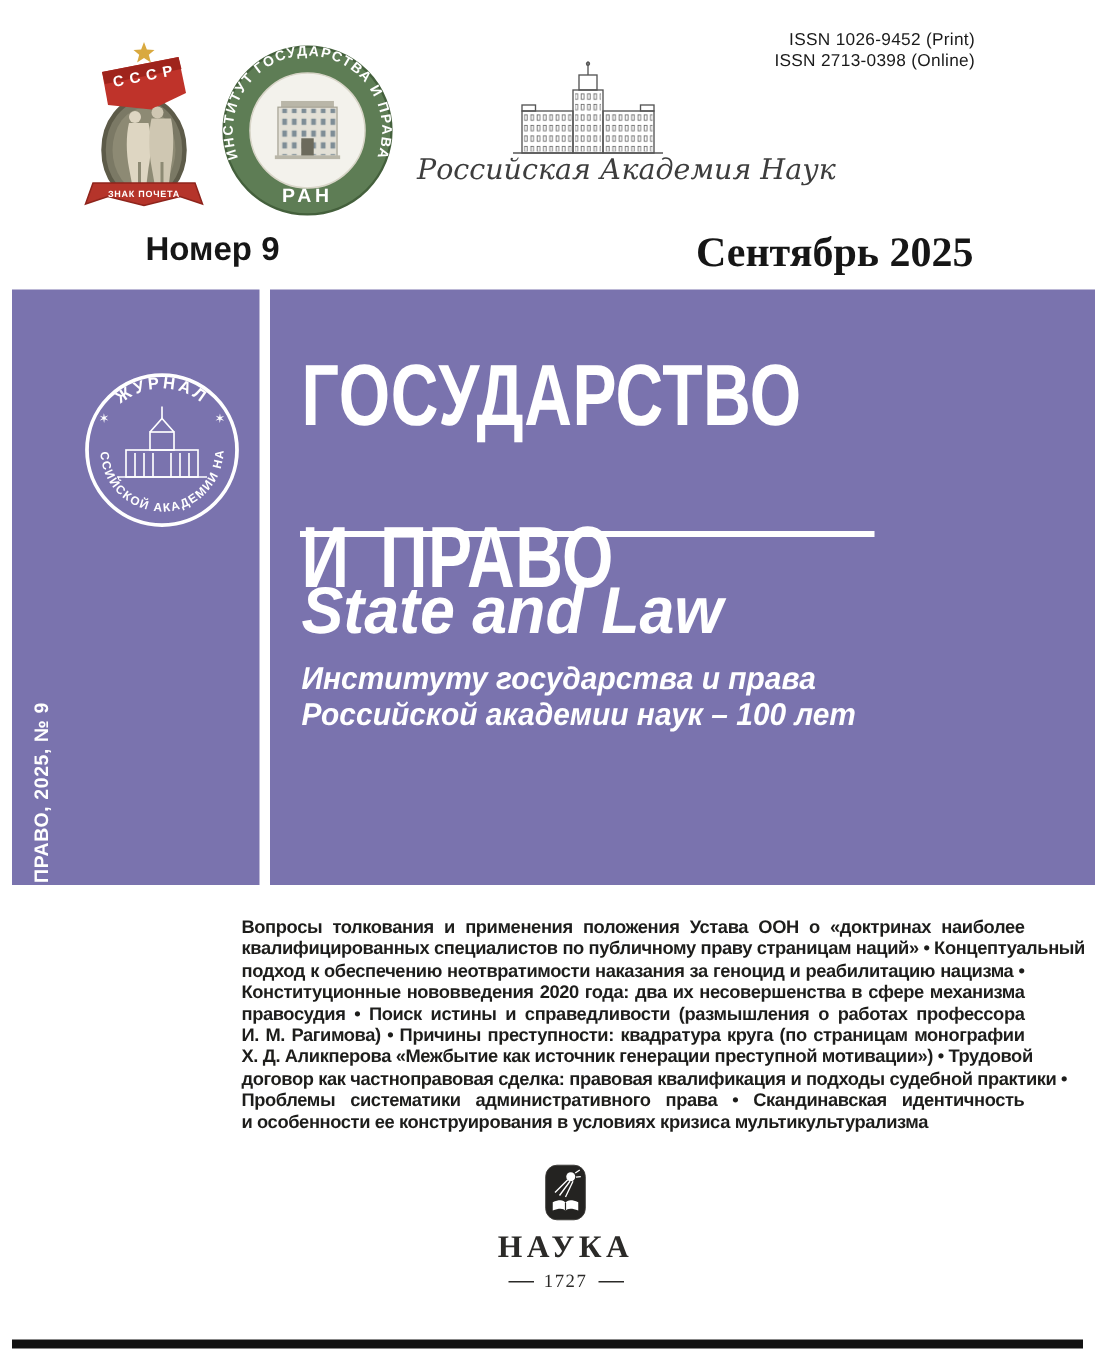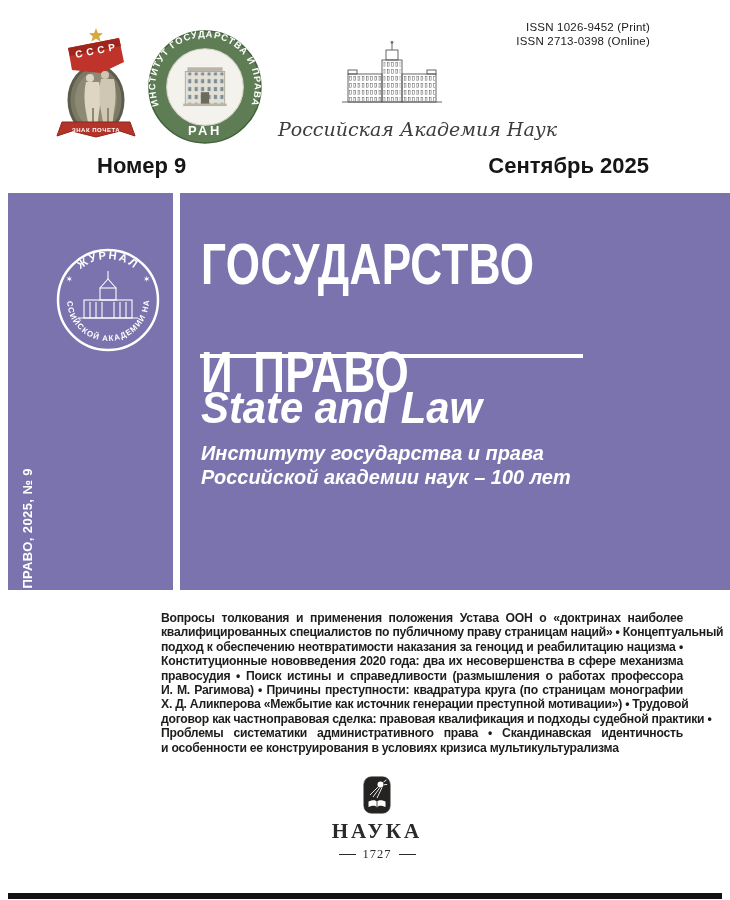--- a/index.html
+++ b/index.html
@@ -3,30 +3,30 @@
 <meta charset="utf-8">
 <style>
   html,body{margin:0;padding:0;background:#ffffff;}
   .page{position:relative;width:730px;height:900px;background:#ffffff;overflow:hidden;
         font-family:"Liberation Sans",sans-serif;color:#1c1c1c;}
 
   
   .issn{position:absolute;top:21px;right:80px;text-align:right;font-size:11.5px;
         line-height:13.5px;color:#1a1a1a;letter-spacing:.2px;}
   .issue-number{position:absolute;top:153px;left:97px;font-size:22px;font-weight:bold;color:#161616;}
-  .issue-date{position:absolute;top:153px;right:81px;font-size:22px;font-weight:bold;color:#161616;}
+  .issue-date{position:absolute;top:153px;right:81px;font-size:28px;font-weight:bold;color:#161616;font-family:Liberation Serif, serif;}
 
   
   .order-badge{position:absolute;left:56px;top:26px;width:80px;height:118px;}
   .igp-emblem{position:absolute;left:148px;top:30px;width:114px;height:114px;}
   .ras-logo{position:absolute;left:278px;top:38px;width:228px;height:90px;}
   .ras-building{position:absolute;left:44px;top:2px;width:140px;height:64px;}
   .ras-script{position:absolute;left:0;top:64px;width:228px;text-align:center;
      font-family:"DejaVu Serif","Liberation Serif",serif;font-style:italic;font-size:19px;
-     color:#3d3d3d;white-space:nowrap;margin-top:16px;}
+     color:#3d3d3d;white-space:nowrap;}
 
   
   .panel{position:absolute;background:#7a73ae;}
   .panel-left{left:8px;top:193px;width:165px;height:397px;}
   .panel-main{left:180px;top:193px;width:542px;height:397px;padding-left:12px;}
 
   .journal-emblem{position:absolute;left:48px;top:55px;width:104px;height:104px;}
   .spine{position:absolute;left:-98px;top:385px;width:240px;height:20px;
      transform:rotate(-90deg);text-align:center;font-size:13px;font-weight:bold;
      color:#ffffff;letter-spacing:.4px;white-space:nowrap;}

